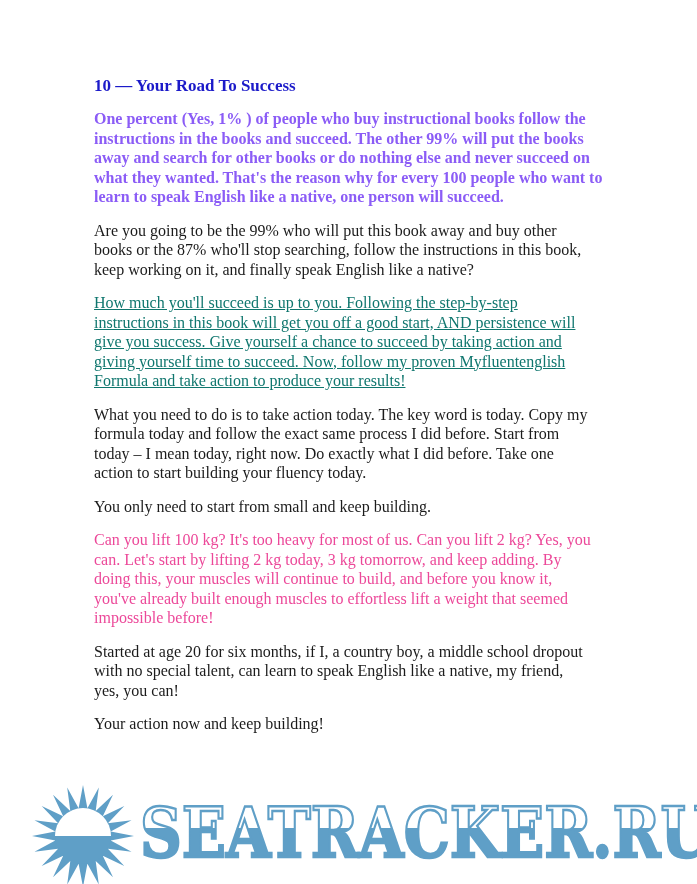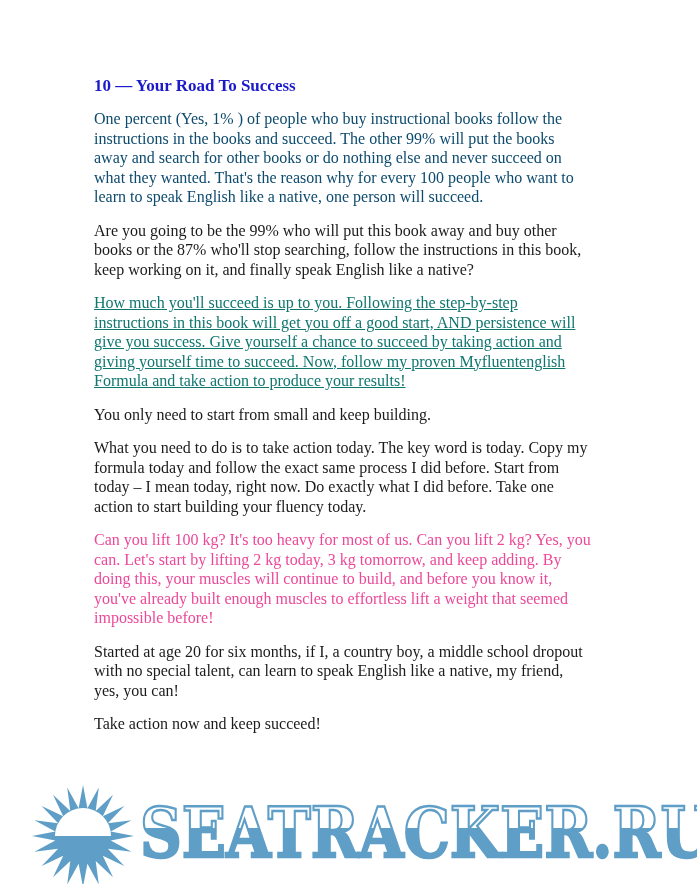--- a/index.html
+++ b/index.html
@@ -43,47 +43,47 @@
     font-family: "DejaVu Serif", serif;
     font-weight: bold;
     font-size: 70px;
   }
 </style>
 </head>
 <body>
 
 <div class="doc">
   <h1 class="doc-title" style="color: rgb(27, 26, 201);">10 — Your Road To Success</h1>
-  <p style="color: #0c4a6e;">One percent (Yes, 1% ) of people who buy instructional books follow the
+  <p style="color: #8b5cf6; font-weight: bold;">One percent (Yes, 1% ) of people who buy instructional books follow the
 instructions in the books and succeed. The other 99% will put the books
 away and search for other books or do nothing else and never succeed on
 what they wanted. That's the reason why for every 100 people who want to
 learn to speak English like a native, one person will succeed.</p>
   <p style="color: rgb(27, 27, 27);">Are you going to be the 99% who will put this book away and buy other
 books or the 87% who'll stop searching, follow the instructions in this book,
 keep working on it, and finally speak English like a native?</p>
   <p style="color: #0f766e; text-decoration: underline;">How much you'll succeed is up to you. Following the step-by-step
 instructions in this book will get you off a good start, AND persistence will
 give you success. Give yourself a chance to succeed by taking action and
 giving yourself time to succeed. Now, follow my proven Myfluentenglish
 Formula and take action to produce your results!</p>
-  <p style="color: rgb(27, 27, 27);">You only need to start from small and keep building.</p>
   <p style="color: rgb(27, 27, 27);">What you need to do is to take action today. The key word is today. Copy my
 formula today and follow the exact same process I did before. Start from
 today – I mean today, right now. Do exactly what I did before. Take one
 action to start building your fluency today.</p>
+  <p style="color: rgb(27, 27, 27);">You only need to start from small and keep building.</p>
   <p style="color: #ec4899;">Can you lift 100 kg? It's too heavy for most of us. Can you lift 2 kg? Yes, you
 can. Let's start by lifting 2 kg today, 3 kg tomorrow, and keep adding. By
 doing this, your muscles will continue to build, and before you know it,
 you've already built enough muscles to effortless lift a weight that seemed
 impossible before!</p>
   <p style="color: rgb(27, 27, 27);">Started at age 20 for six months, if I, a country boy, a middle school dropout
 with no special talent, can learn to speak English like a native, my friend,
 yes, you can!</p>
-  <p style="color: rgb(27, 27, 27);">Take action now and keep succeed!</p>
+  <p style="color: rgb(27, 27, 27);">Your action now and keep building!</p>
 </div>
 
 <div class="watermark">
   <svg width="697" height="102" viewBox="0 0 697 102" xmlns="http://www.w3.org/2000/svg">
     <defs>
       <linearGradient id="wm-grad" gradientUnits="userSpaceOnUse" x1="0" y1="23" x2="0" y2="75">
         <stop id="wm-stop-w1" offset="0" stop-color="#ffffff"></stop>
         <stop id="wm-stop-w2" offset="0.45" stop-color="#ffffff"></stop>
         <stop id="wm-stop-b1" offset="0.45" stop-color="#5f9fc7"></stop>
         <stop id="wm-stop-b2" offset="1" stop-color="#5f9fc7"></stop>

